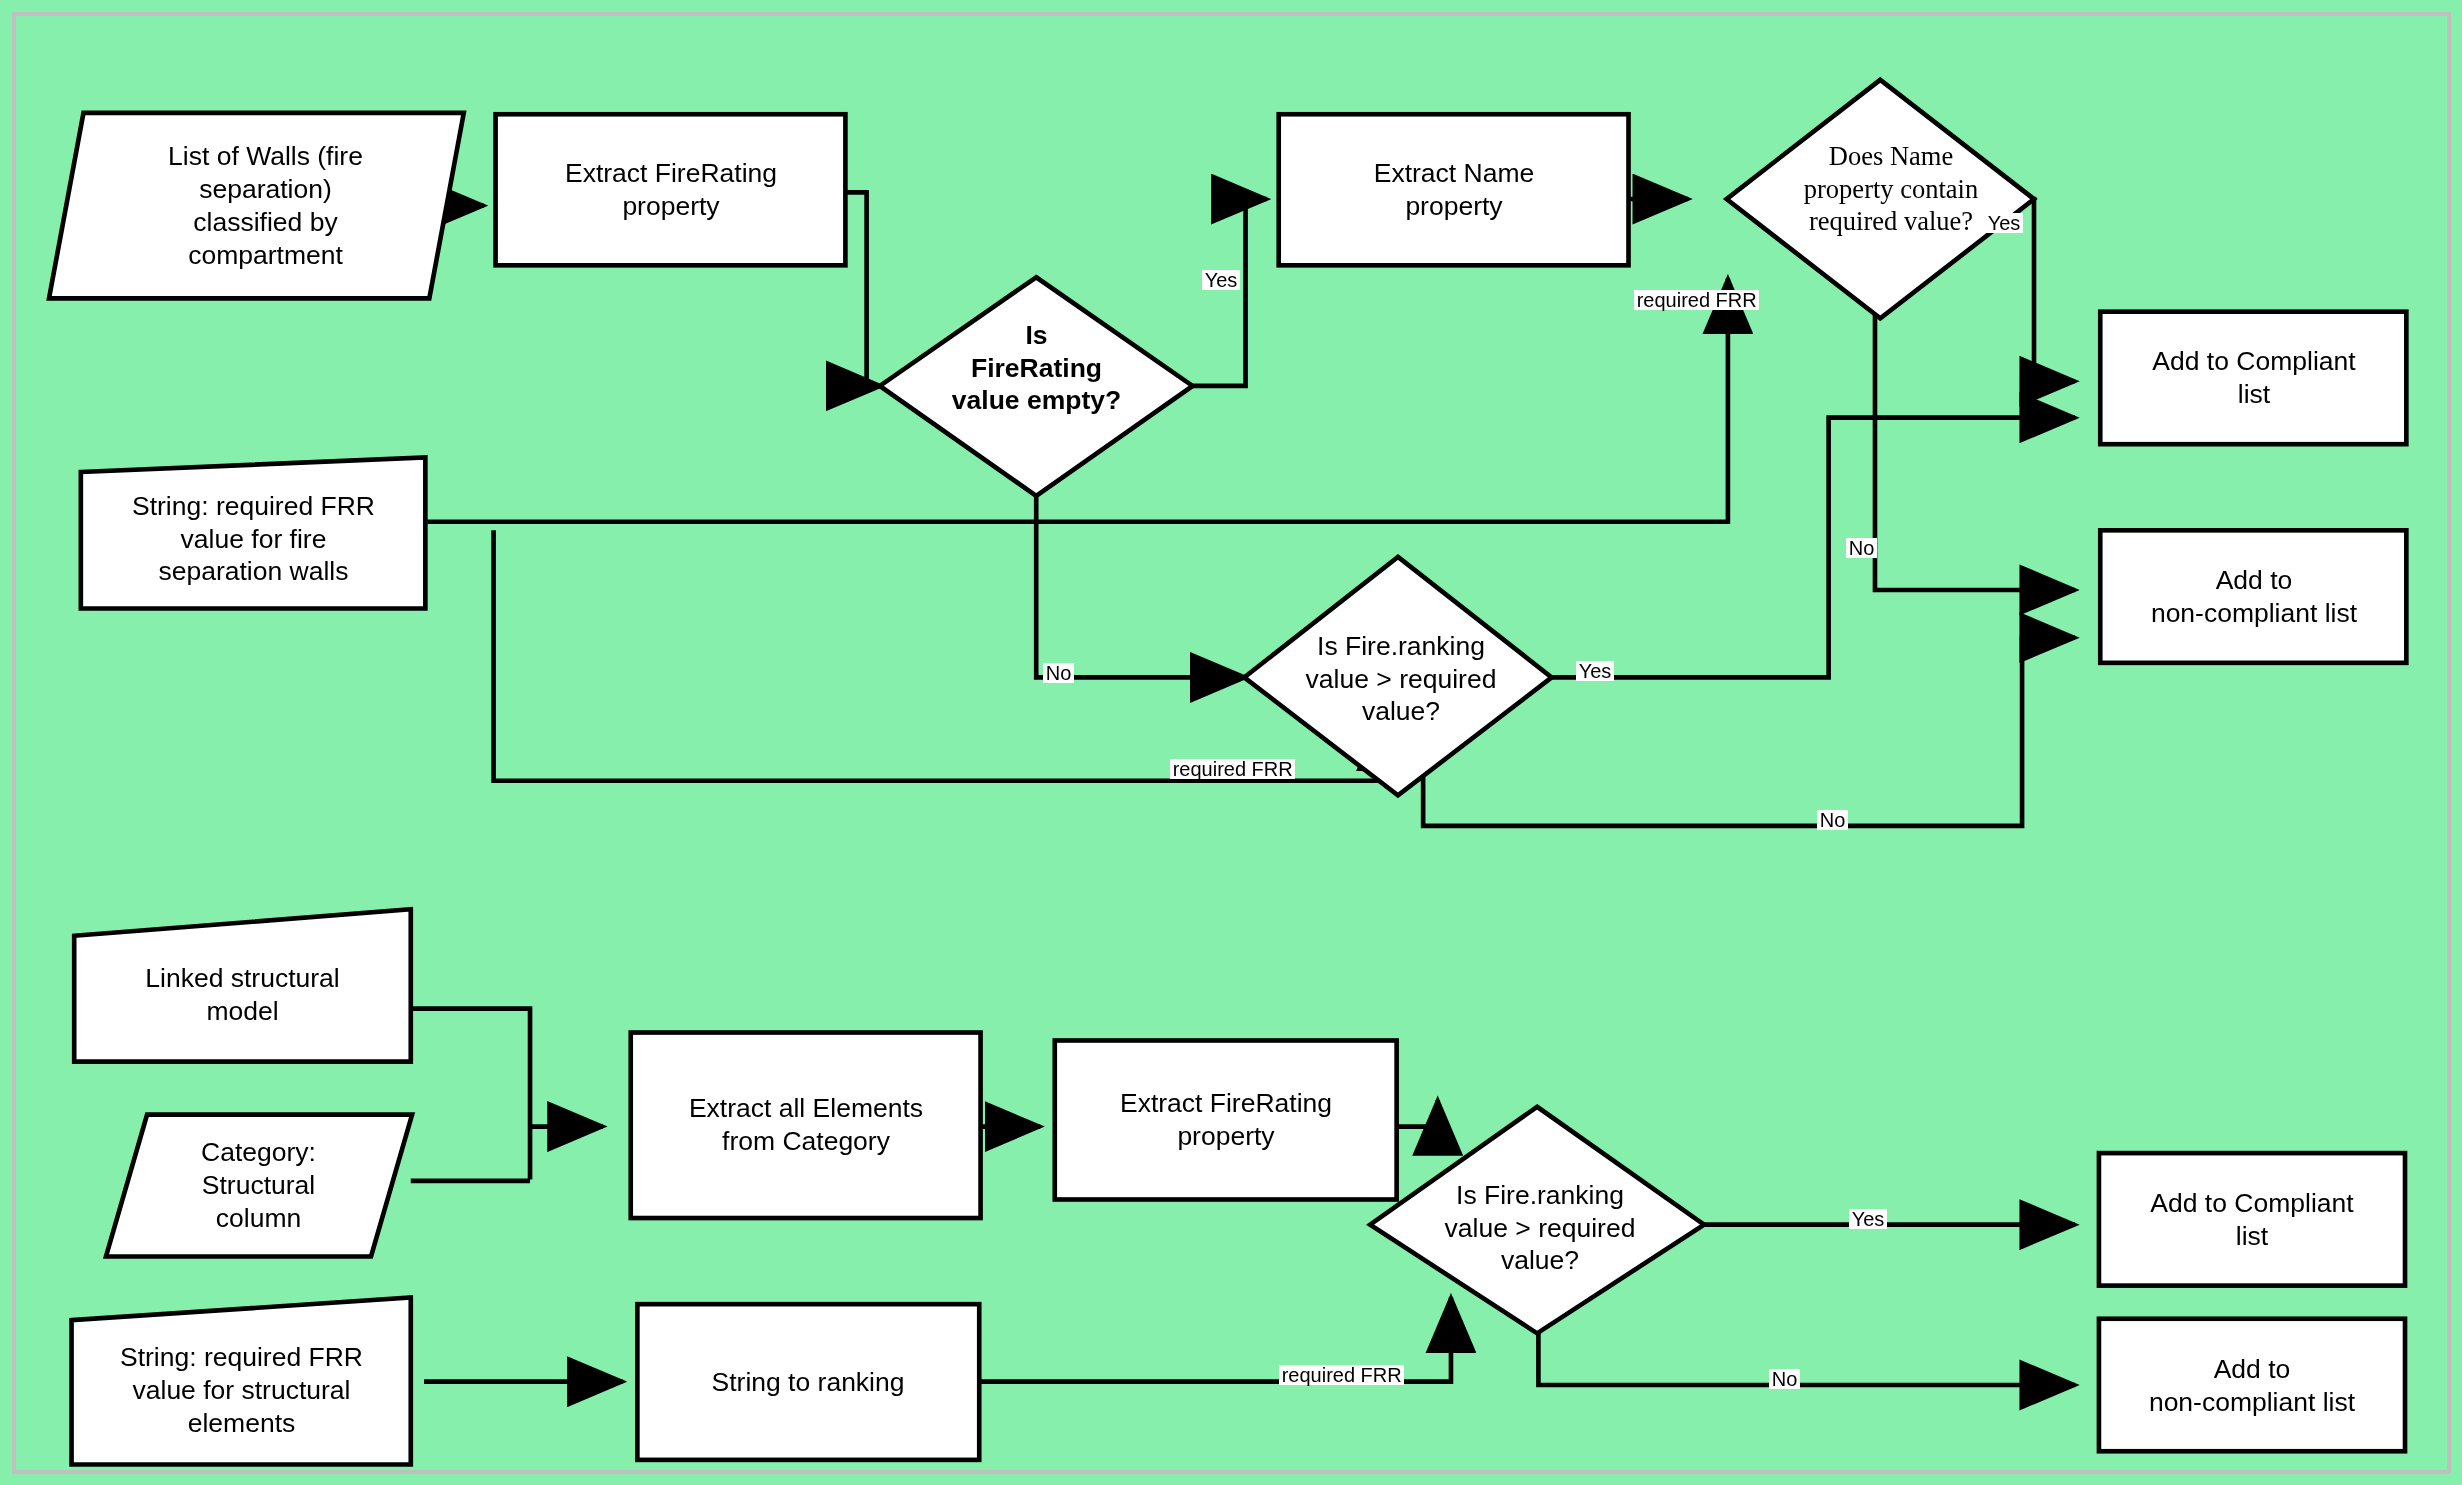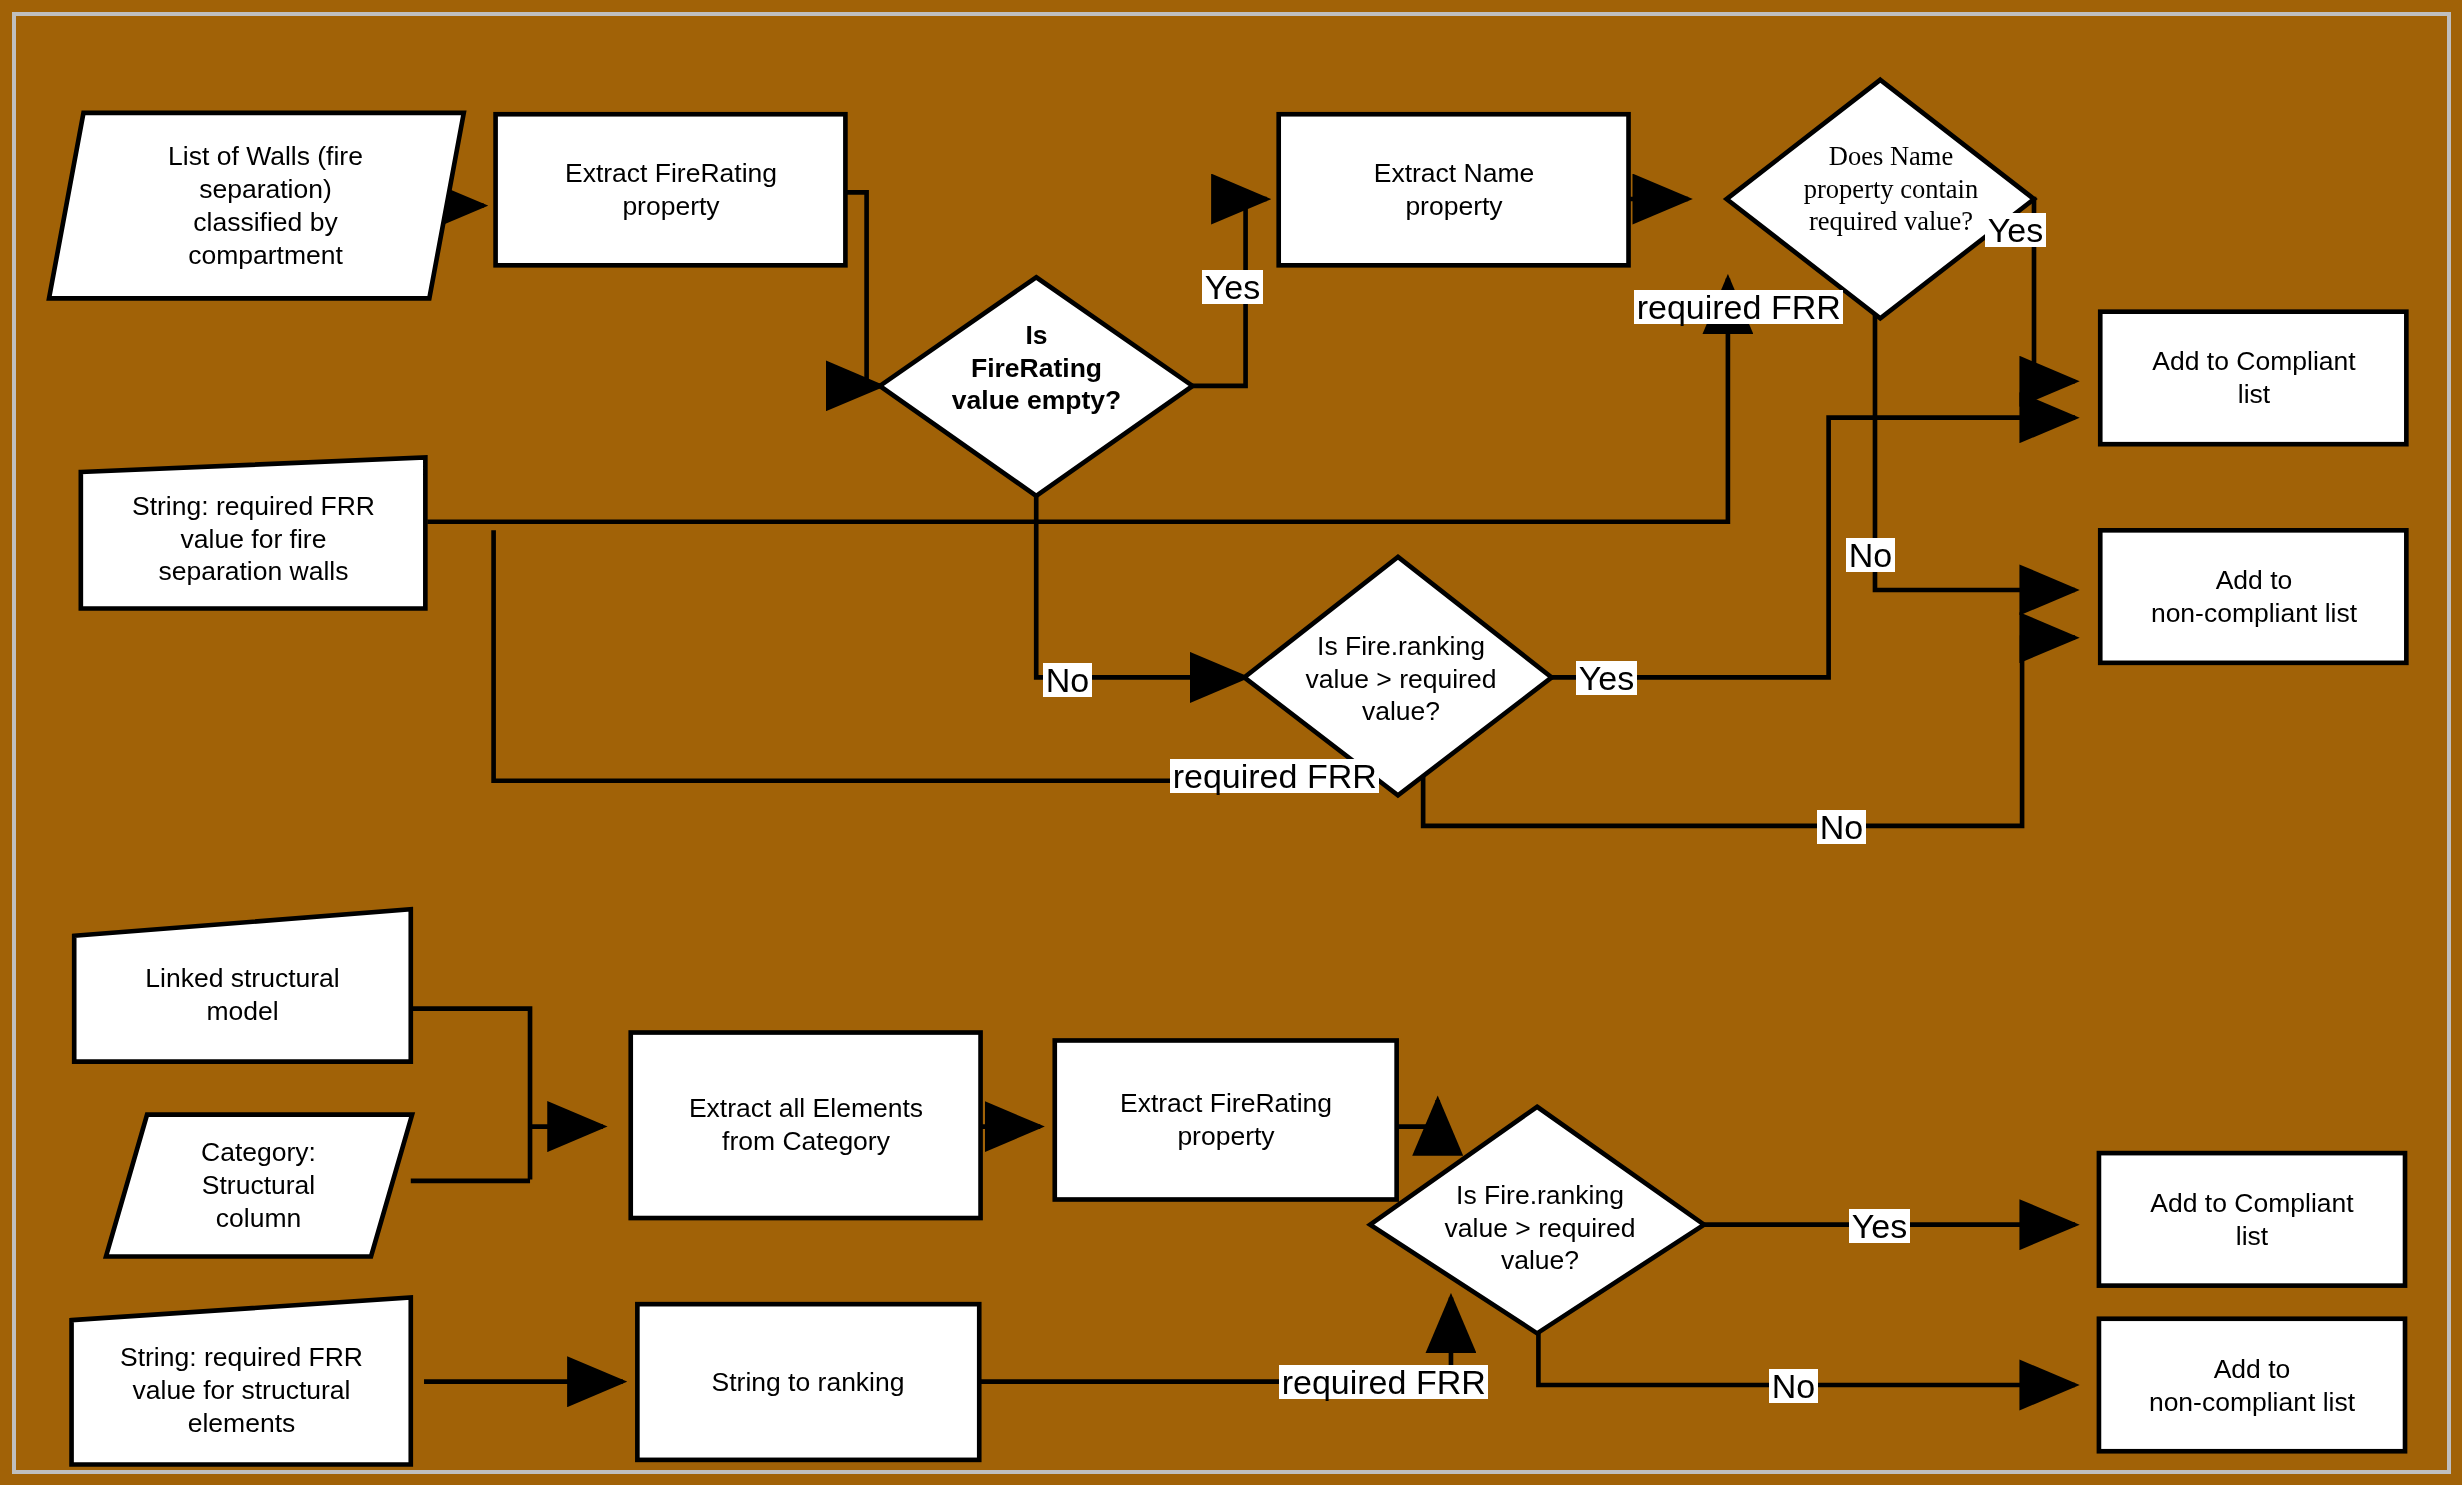--- a/index.html
+++ b/index.html
@@ -4,21 +4,21 @@
 <style>
   html, body {
     margin: 0;
     padding: 0;
     background: #ffffff;
   }
   #canvas {
     position: relative;
     width: 2462px;
     height: 1486px;
-    background: #a16207;
+    background: #86efac;
     font-family: "Liberation Sans", sans-serif;
     overflow: hidden;
   }
   #frame {
     position: absolute;
     left: 12px;
     top: 12px;
     width: 2439px;
     height: 1462px;
     border: 4.6px solid #bfbfbf;
@@ -41,21 +41,21 @@
     font-family: "Liberation Sans", sans-serif;
     font-size: 26.5px;
     line-height: 1.24;
     pointer-events: none;
     white-space: pre-line;
   }
   .edge-label {
     position: absolute;
     color: #000;
     font-family: "Liberation Sans", sans-serif;
-    font-size: 34px;
+    font-size: 20px;
     line-height: 1;
     background: #ffffff;
     padding: 0 2.7px;
     white-space: nowrap;
   }
 </style>
 </head>
 <body>
 
 <div id="canvas">

